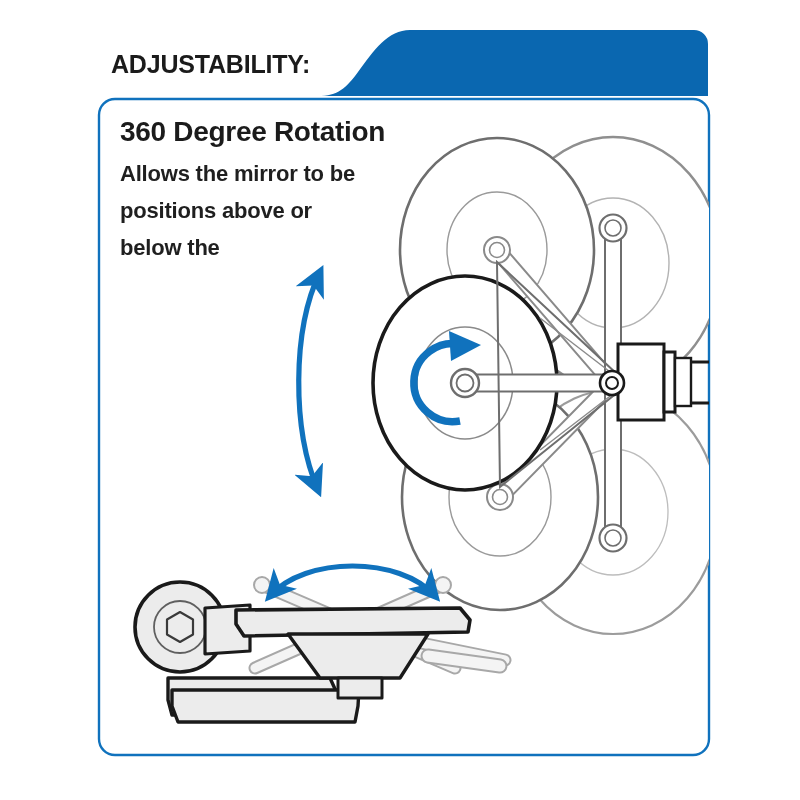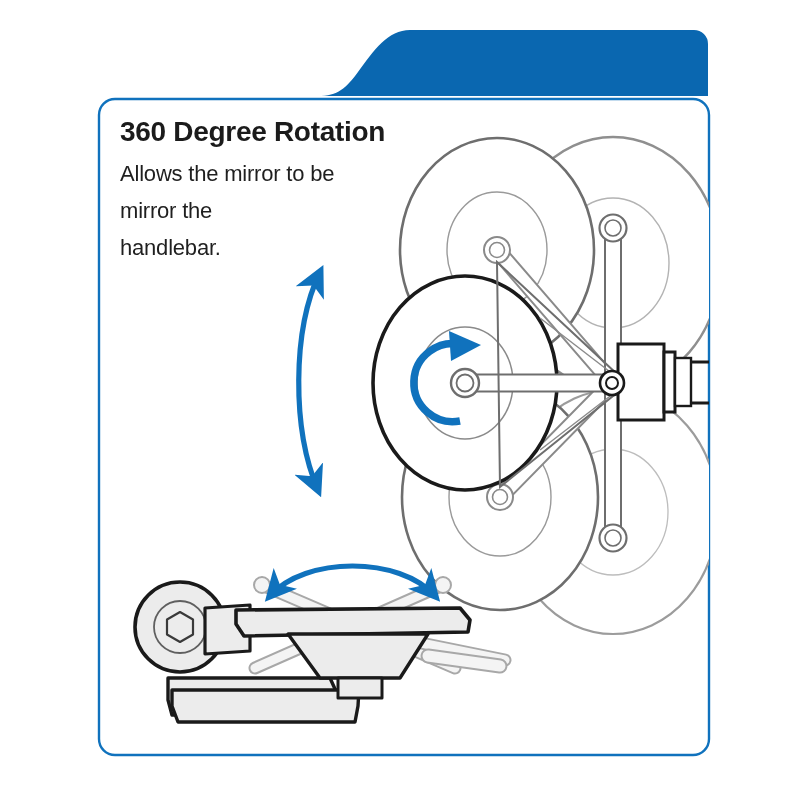--- a/index.html
+++ b/index.html
@@ -52,21 +52,21 @@
     white-space: nowrap;
     line-height: 30px;
   }
   .feature-body {
     position: absolute;
     left: 120px;
     top: 155px;
     width: 290px;
     font-family: "Liberation Sans", sans-serif;
     font-size: 22px;
-    font-weight: 400;
+    font-weight: 700;
     letter-spacing: -0.2px;
     color: #1f1f1f;
     line-height: 37px;
   }
   .feature-body .bodyline {
     display: block;
     white-space: nowrap;
   }
 </style>
 </head>
@@ -235,22 +235,23 @@
         <path d="M428,656 L500,666" stroke="#f4f4f4" stroke-width="11" stroke-linecap="round" fill="none"></path>
       </g>
     </g>
 
     <g>
       <path d="M270,596 C305,556 400,556 435,596" fill="none" stroke="#1072bd" stroke-width="5.2" marker-start="url(#arrowBlue)" marker-end="url(#arrowBlue)"></path>
     </g>
 
   </svg>
 
+  <div class="panel-title">ADJUSTABILITY:</div>
 
   <div class="feature-heading">360 Degree Rotation</div>
 
   <div class="feature-body">
     <span class="bodyline">Allows the mirror to be</span>
-    <span class="bodyline">mirror the</span>
-    <span class="bodyline">handlebar.</span>
+    <span class="bodyline">positions above or</span>
+    <span class="bodyline">below the</span>
   </div>
 
 </div>
 
 </body></html>

